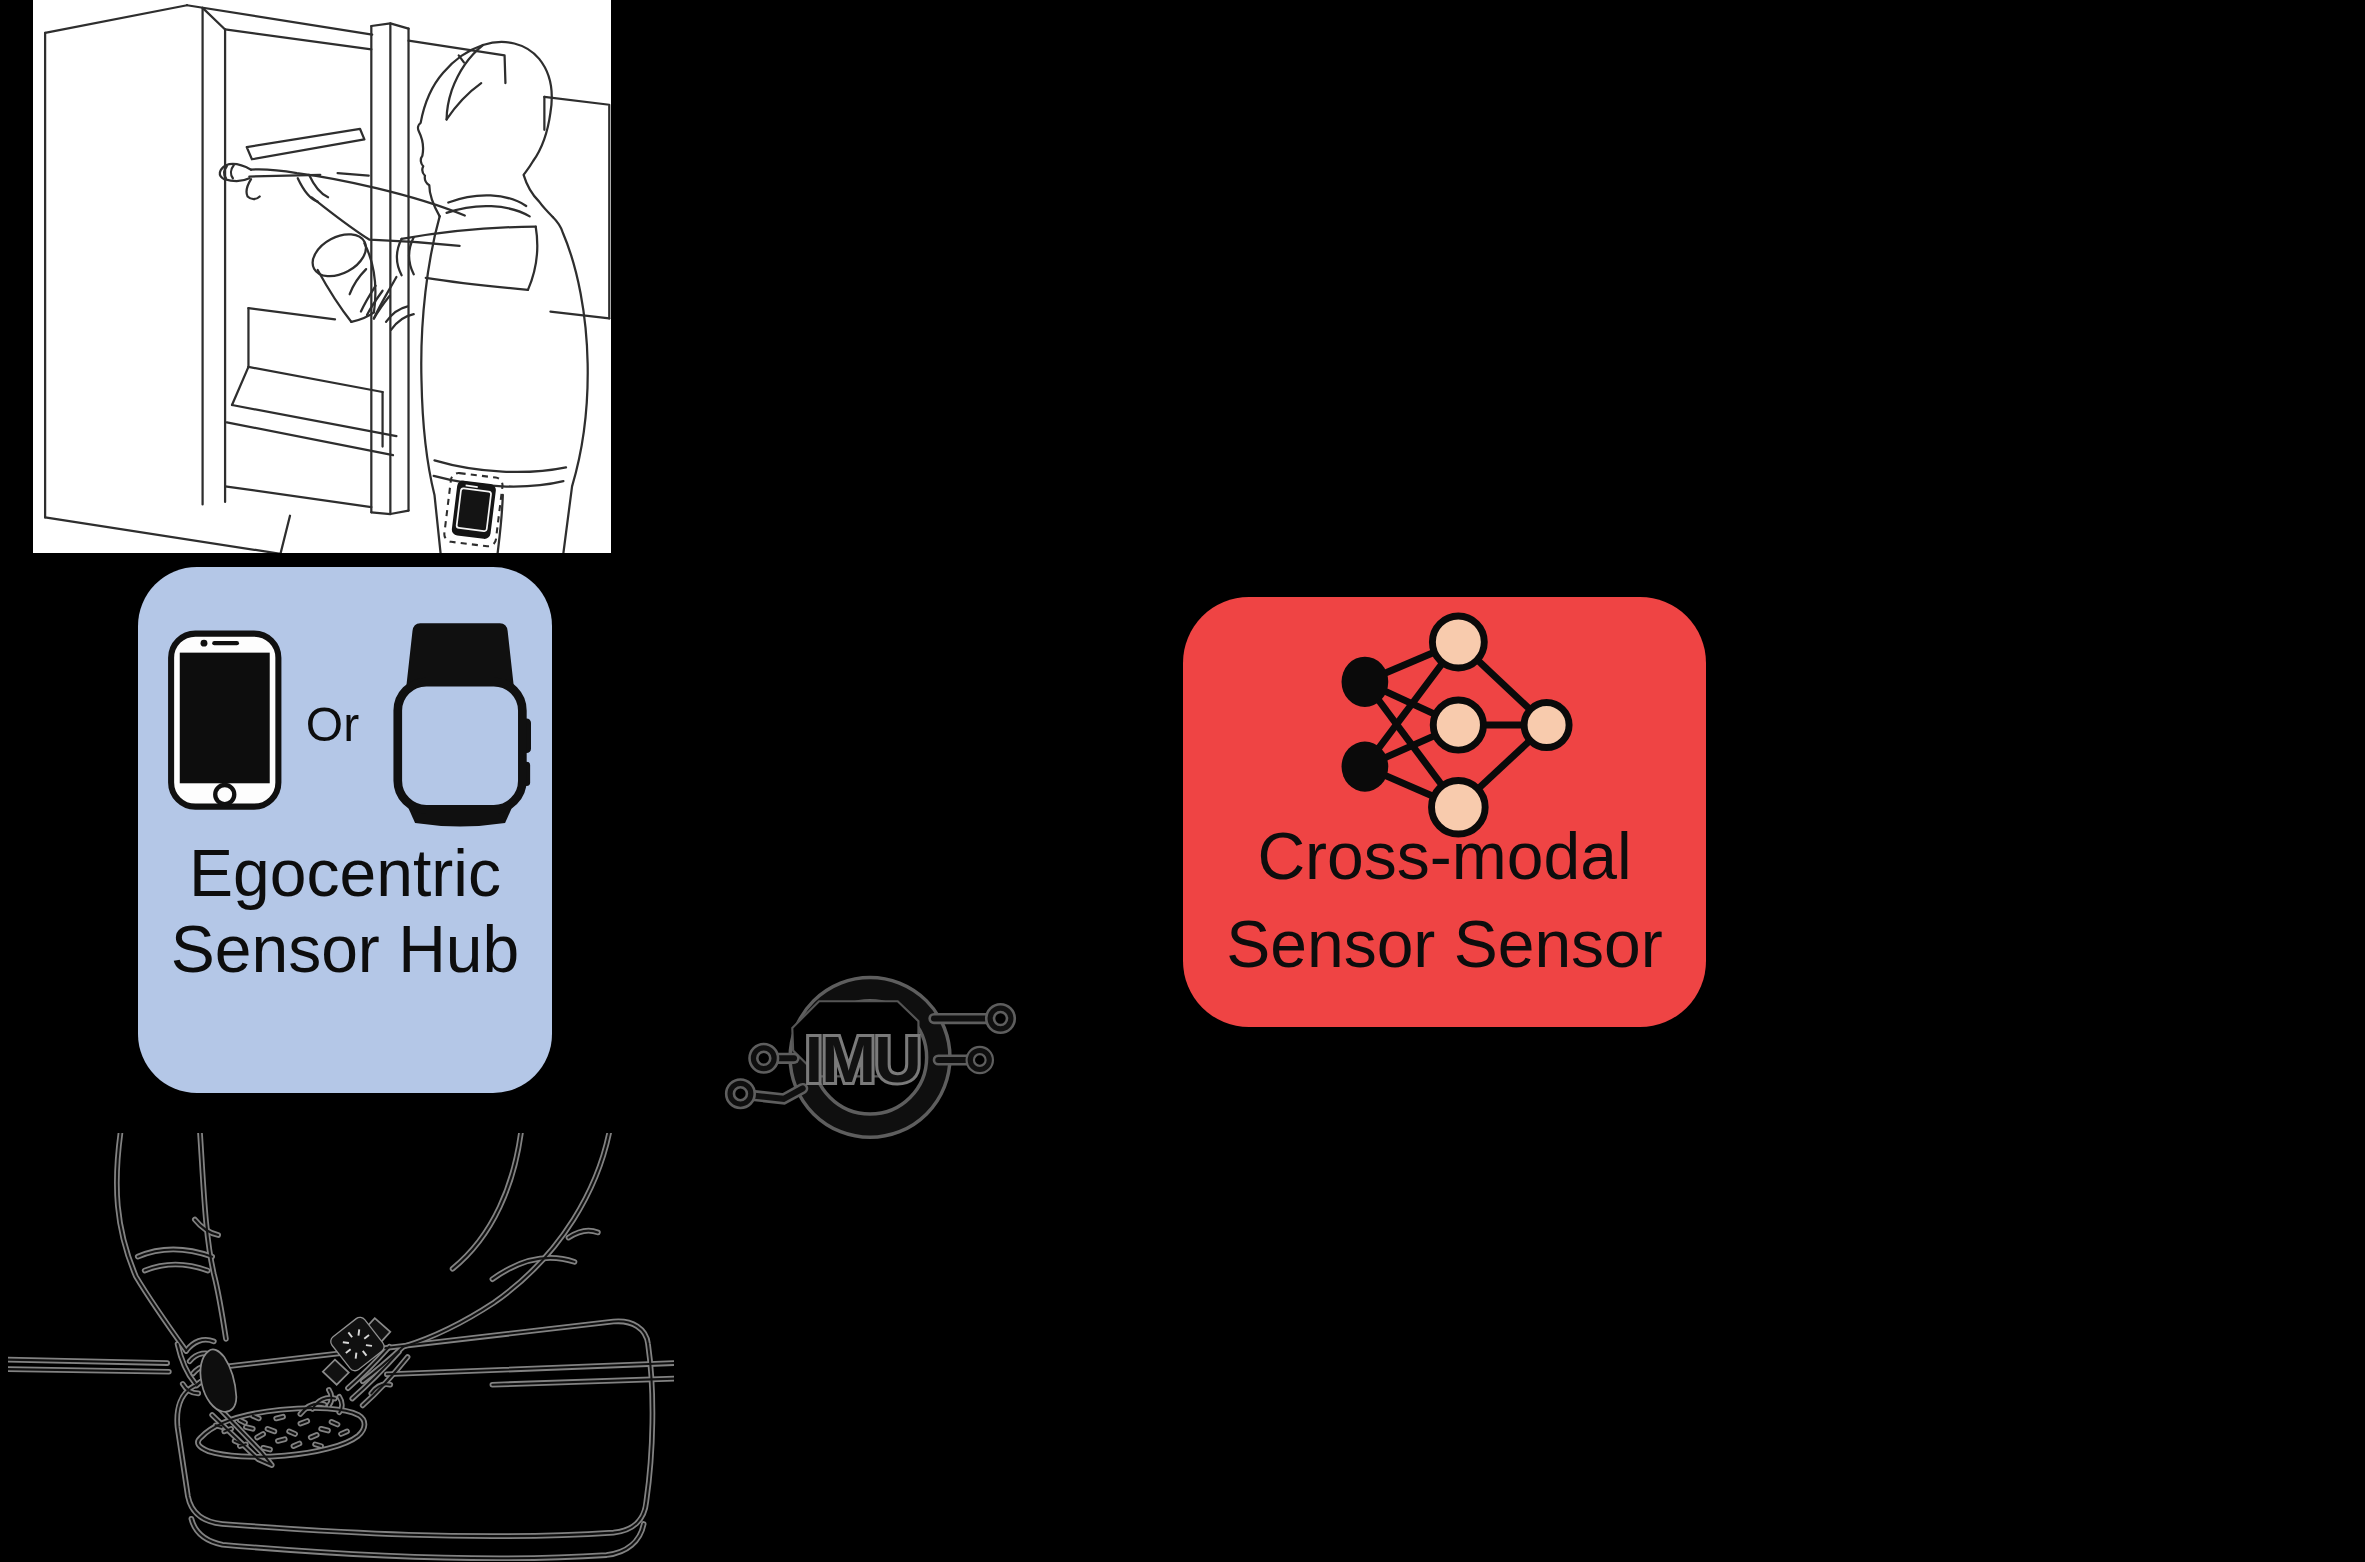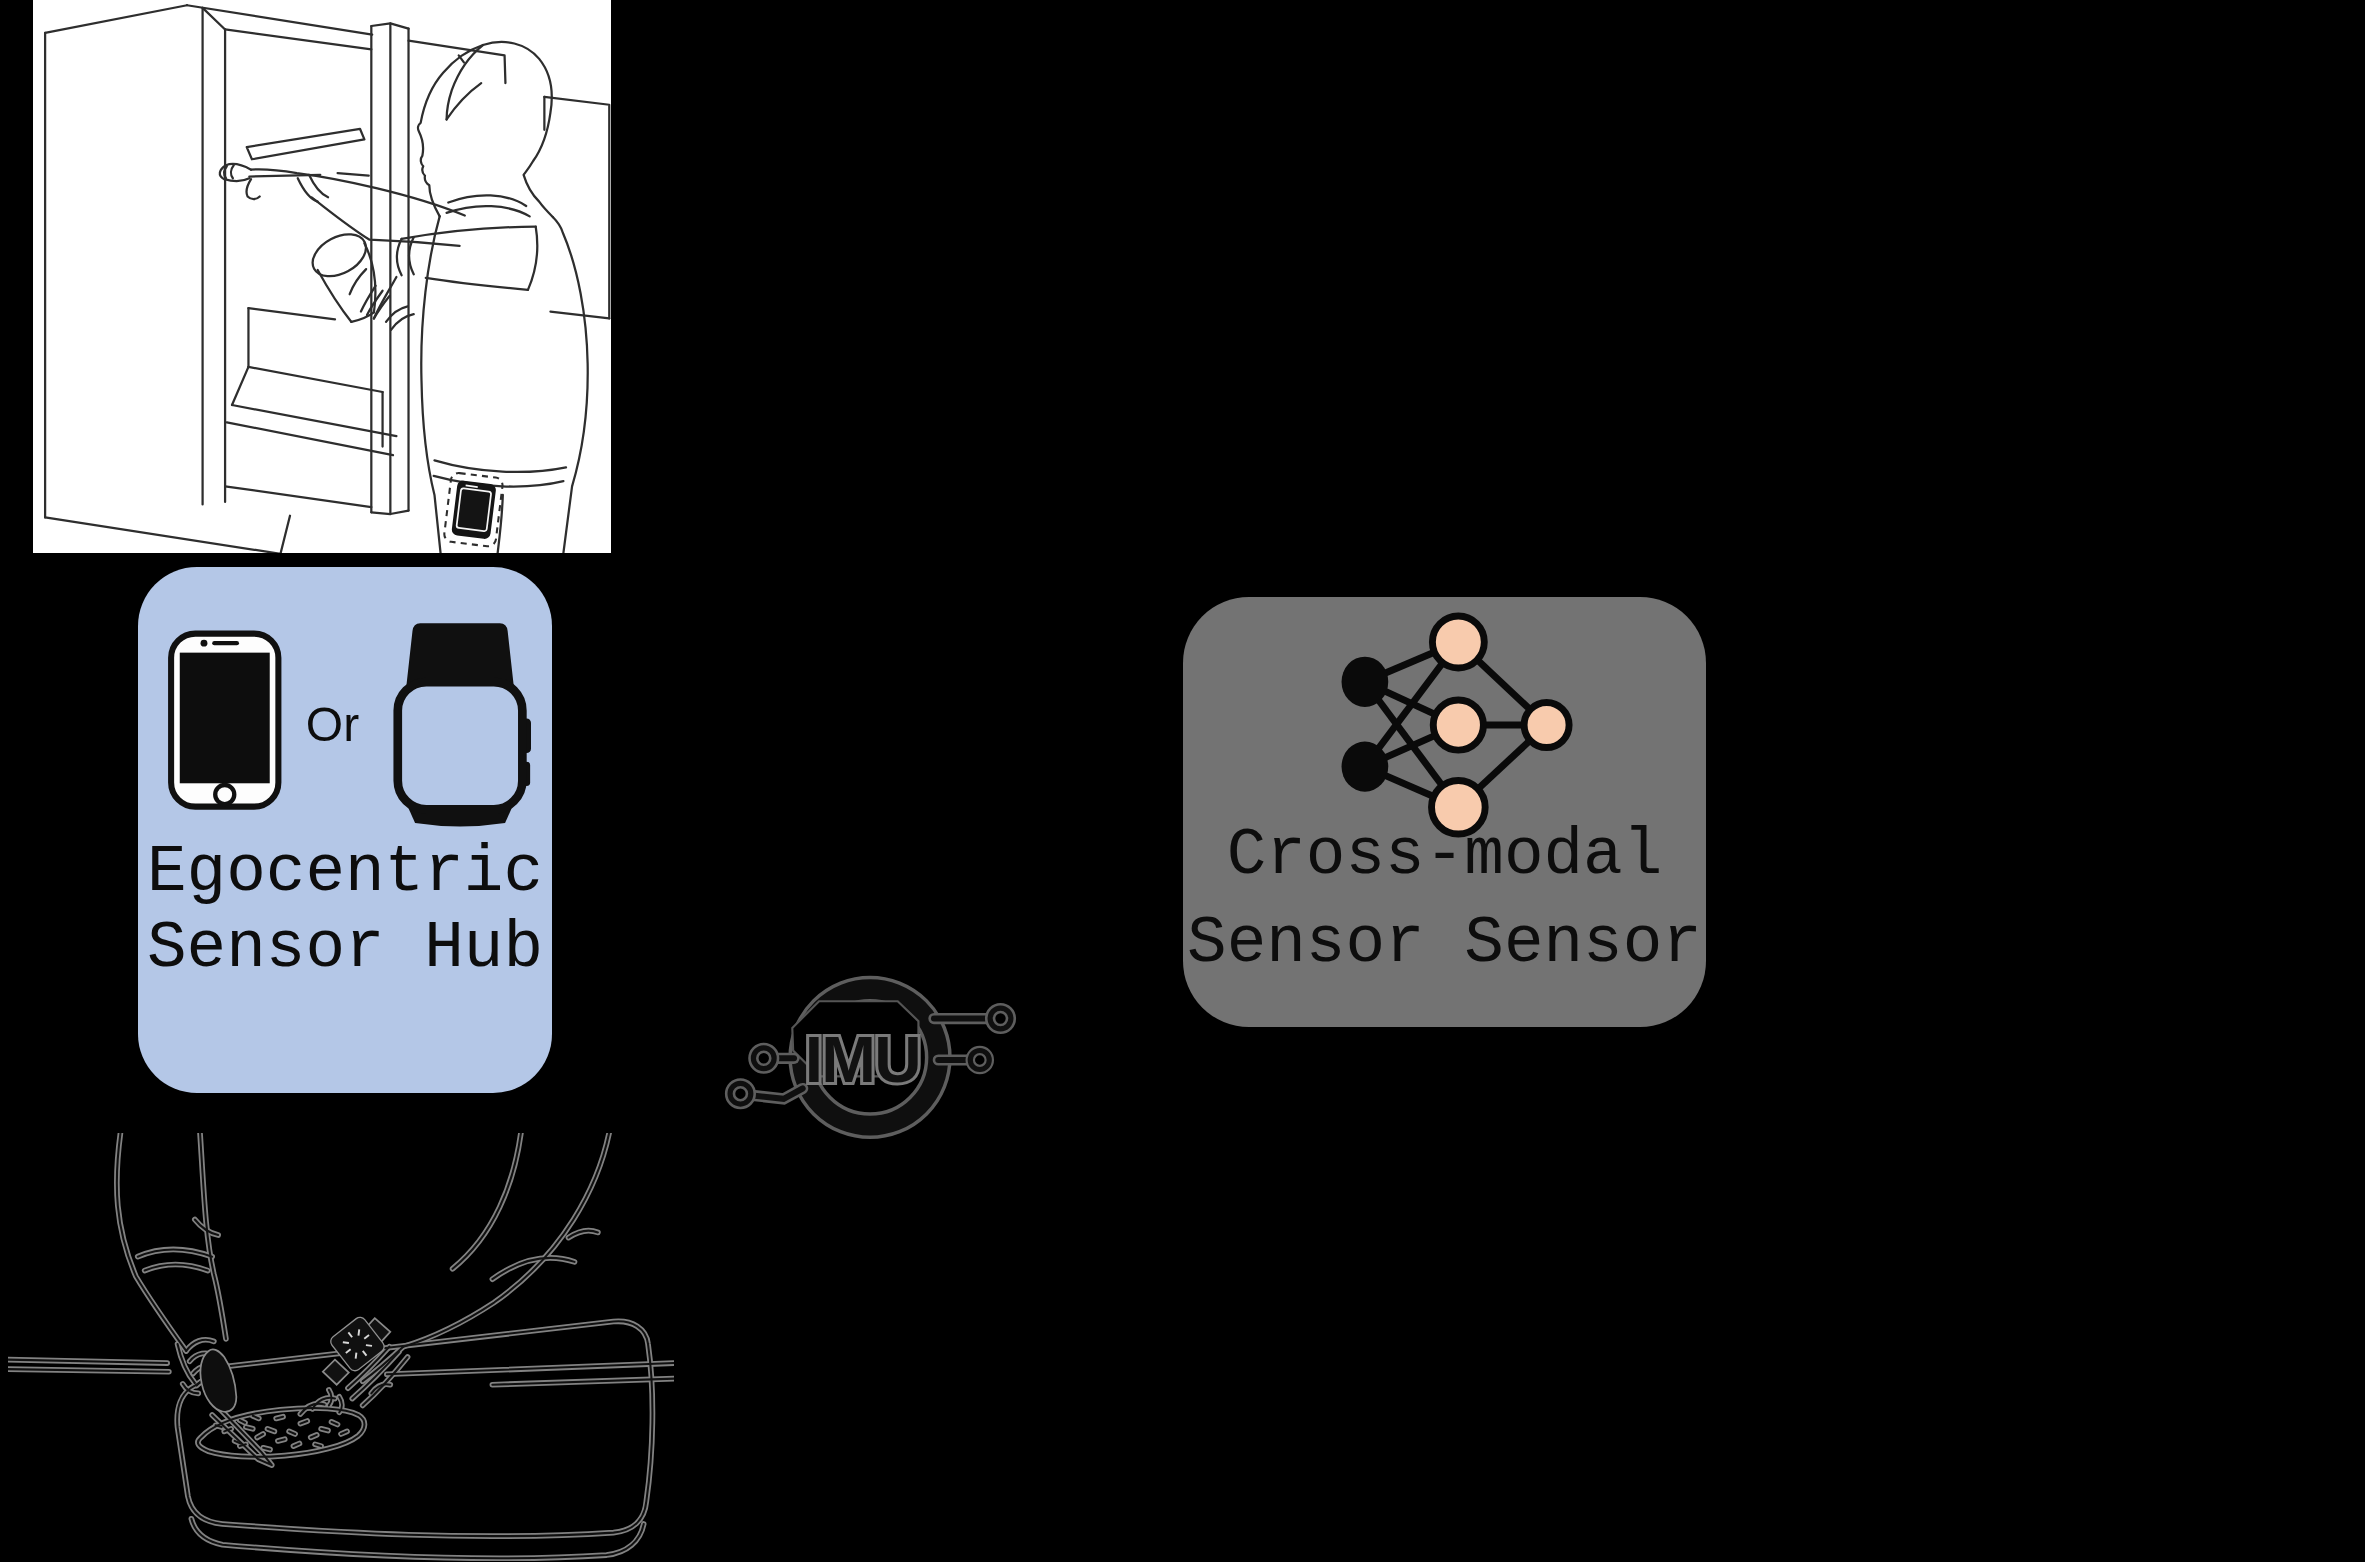--- a/index.html
+++ b/index.html
@@ -23,31 +23,31 @@
   .hub-box{
     position:absolute;left:130px;top:567px;width:414px;height:526px;
     background:#B4C7E7;border-radius:59px;
   }
   .hub-box .or-label{
     position:absolute;left:147px;top:130px;width:95px;
     text-align:center;font-size:48px;color:#0d0d0d;
   }
   .box-label{
     position:absolute;left:0;right:0;text-align:center;
-    color:#0d0d0d;font-size:66px;line-height:76px;white-space:nowrap;font-family:Liberation Mono, monospace;
+    color:#0d0d0d;font-size:66px;line-height:76px;white-space:nowrap;
   }
   .hub-box .box-label{top:268px;}
   .phone-icon{position:absolute;left:0;top:0;}
   .watch-icon{position:absolute;left:0;top:0;}
   
   .imu-badge{position:absolute;left:684px;top:952px;}
   
   .fusion-box{
     position:absolute;left:1175px;top:597px;width:523px;height:430px;
-    background:#737373;border-radius:66px;
+    background:#ef4444;border-radius:66px;
   }
   .fusion-box .box-label{top:215px;line-height:88px;}
   .nn-icon{position:absolute;left:0;top:0;}
   
   .chop-art{position:absolute;left:0;top:1133px;}
   .cut-halo{stroke:#828282;stroke-width:6.5;fill:none;stroke-linecap:round;stroke-linejoin:round;}
   .cut-ink{stroke:#101010;stroke-width:2.4;fill:none;stroke-linecap:round;stroke-linejoin:round;}
 </style>
 </head>
 <body>

